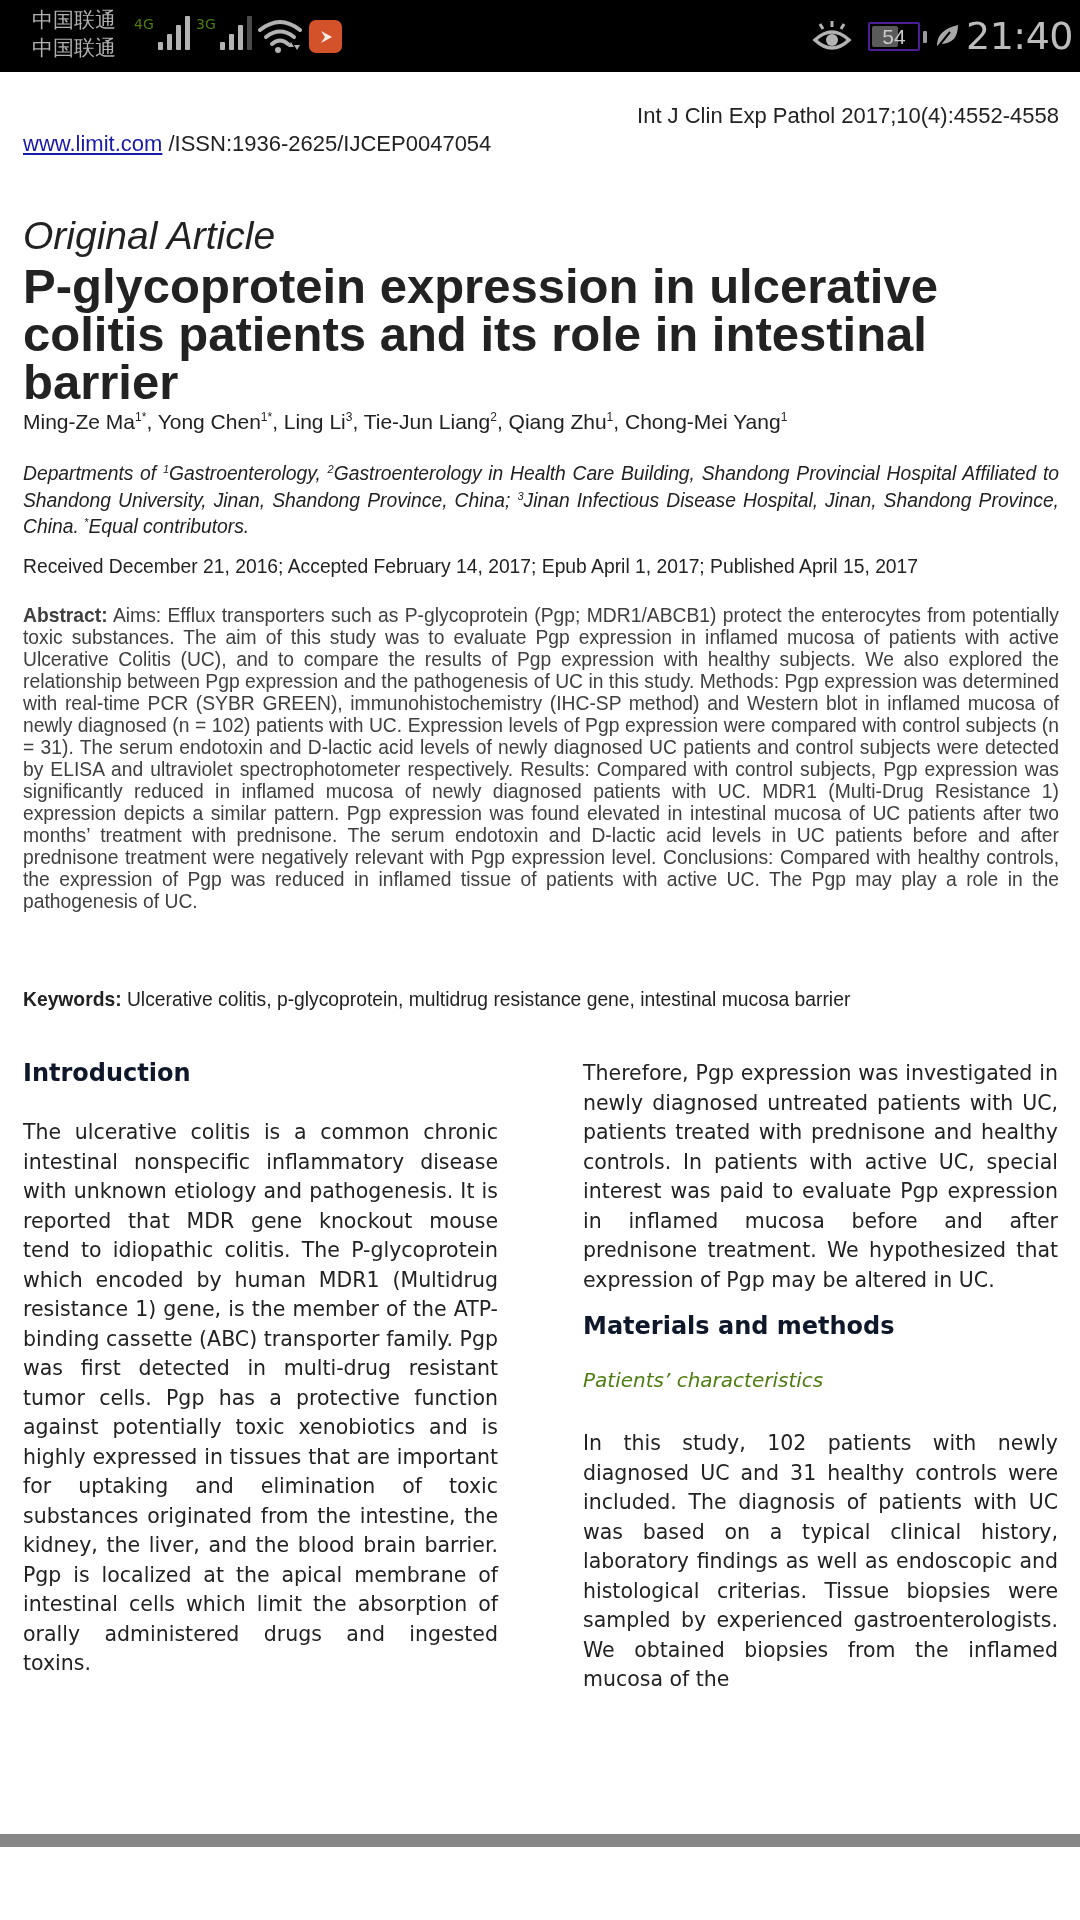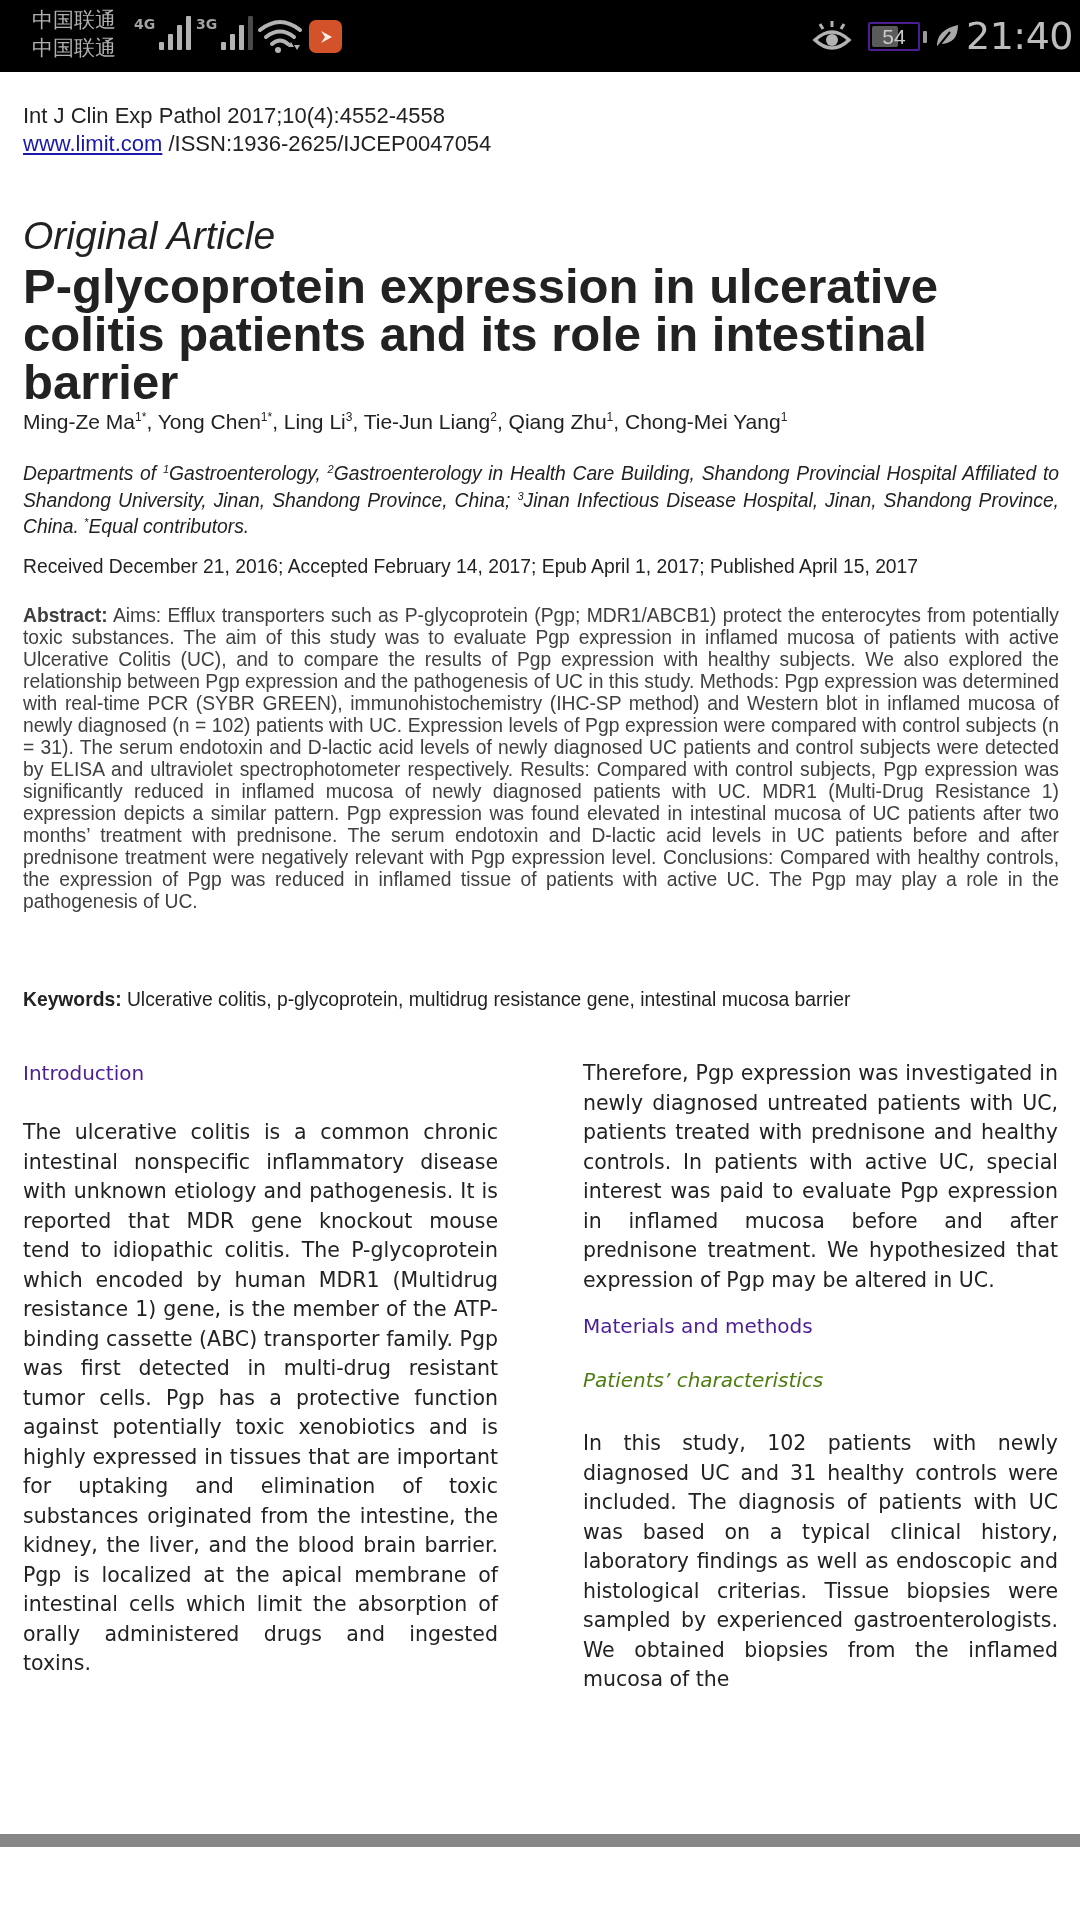--- a/index.html
+++ b/index.html
@@ -3,55 +3,55 @@
 <meta charset="utf-8">
 <style>
   * { margin: 0; padding: 0; box-sizing: border-box; }
   html, body { width: 1080px; height: 1920px; background: #ffffff; overflow: hidden; }
   body { font-family: "Liberation Sans", "DejaVu Sans", sans-serif; color: #1f1f1f; position: relative; }
 
   
   .statusbar { position: absolute; left: 0; top: 0; width: 1080px; height: 72px; background: #000; color: #b9b9b9; }
   .carriers { position: absolute; left: 32px; top: 6px; font-size: 21px; line-height: 28px; color: #b0b0b0; font-family: "DejaVu Sans", sans-serif; }
   .net { position: absolute; top: 16px; display: flex; align-items: flex-end; }
-  .net .tag { font-size: 14px; font-weight: bold; color: #a3a3a3; margin-right: 4px; align-self: flex-start; font-family: "DejaVu Sans", sans-serif; }
+  .net .tag { font-size: 14px; font-weight: normal; color: #4d7c0f; margin-right: 4px; align-self: flex-start; font-family: "DejaVu Sans", sans-serif; }
   .bars { display: flex; align-items: flex-end; gap: 4px; height: 34px; }
   .bars span { width: 5px; background: #b3b3b3; border-radius: 1px; }
   .bars span.dim { background: #4a4a4a; }
   .wifi { position: absolute; left: 258px; top: 18px; width: 44px; height: 36px; }
   .video-app { position: absolute; left: 309px; top: 20px; width: 33px; height: 33px; background: #d4522a; border-radius: 7px; display:flex; align-items:center; justify-content:center; }
   .eye { position: absolute; left: 812px; top: 20px; width: 40px; height: 34px; }
   .battery { position: absolute; left: 868px; top: 22px; width: 52px; height: 29px; border: 2px solid #4c1d95; border-radius: 2px; }
   .battery .fill { position: absolute; left: 2px; top: 2px; bottom: 2px; width: 54%; background: #5a5a5a; border-radius: 2px; }
   .battery .pct { position: absolute; left: 0; right: 0; top: 0; bottom: 0; text-align: center; font-size: 21px; line-height: 25px; color: #c9c9c9; }
   .battery-tip { position: absolute; left: 923px; top: 31px; width: 4px; height: 12px; background: #9a9a9a; border-radius: 1px; }
   .leaf { position: absolute; left: 934px; top: 22px; width: 26px; height: 28px; }
   .clock { position: absolute; left: 966px; top: 13px; font-size: 38px; line-height: 46px; color: #bdbdbd; font-family: "DejaVu Sans", sans-serif; letter-spacing: -0.5px; }
 
   
   .page { position: absolute; left: 0; top: 72px; width: 1080px; }
   .pad { position: absolute; left: 23px; width: 1036px; }
-  .journal-line { top: 30px; font-size: 22px; line-height: 28px; color: #222; }
+  .journal-line { top: 30px; font-size: 22px; line-height: 28px; color: #222; text-align: right; }
   .journal-line2 { top: 58px; font-size: 22px; line-height: 28px; color: #222; }
   .journal-line2 a { color: #1a1aa8; text-decoration: underline; }
   .article-type { top: 140px; font-size: 39px; line-height: 48px; font-style: italic; color: #222; }
   .title { top: 190px; font-size: 49px; line-height: 48px; font-weight: bold; color: #222; }
   .authors { top: 336px; font-size: 21px; line-height: 28px; color: #222; }
   .authors sup { font-size: 12px; vertical-align: 8px; line-height: 0; }
   .affil { top: 389px; font-size: 19.3px; line-height: 26.5px; font-style: italic; color: #222; text-align: justify; }
   .affil sup { font-size: 11px; vertical-align: 7px; line-height: 0; }
   .dates { top: 482px; font-size: 19.3px; line-height: 26px; color: #222; }
   .abstract { top: 533px; font-size: 19.3px; line-height: 22px; color: #404040; text-align: justify; }
   .abstract b, .keywords b { font-weight: bold; }
   .keywords { top: 915px; font-size: 19.3px; line-height: 26px; color: #222; }
 
   .col { position: absolute; width: 475px; font-family: "DejaVu Sans", sans-serif; }
   .col-left { left: 23px; }
   .col-right { left: 583px; }
-  .h-sec { font-size: 20px; line-height: 28px; font-weight: normal; color: #4c1d95; }
+  .h-sec { font-size: 24px; line-height: 28px; font-weight: bold; color: #0f172a; }
   .h-sub { font-size: 20px; line-height: 28px; font-style: italic; color: #4d7c0f; }
   .body-text { font-size: 20.5px; line-height: 29.5px; color: #222; text-align: justify; }
   .intro-heading { top: 987px; }
   .intro-body { top: 1046px; }
   .right-body { top: 987px; }
   .mm-heading { top: 1240px; }
   .pc-heading { top: 1294px; }
   .pc-body { top: 1357px; }
 
   .page-divider { position: absolute; left: 0; top: 1834px; width: 1080px; height: 13px; background: #878787; }

